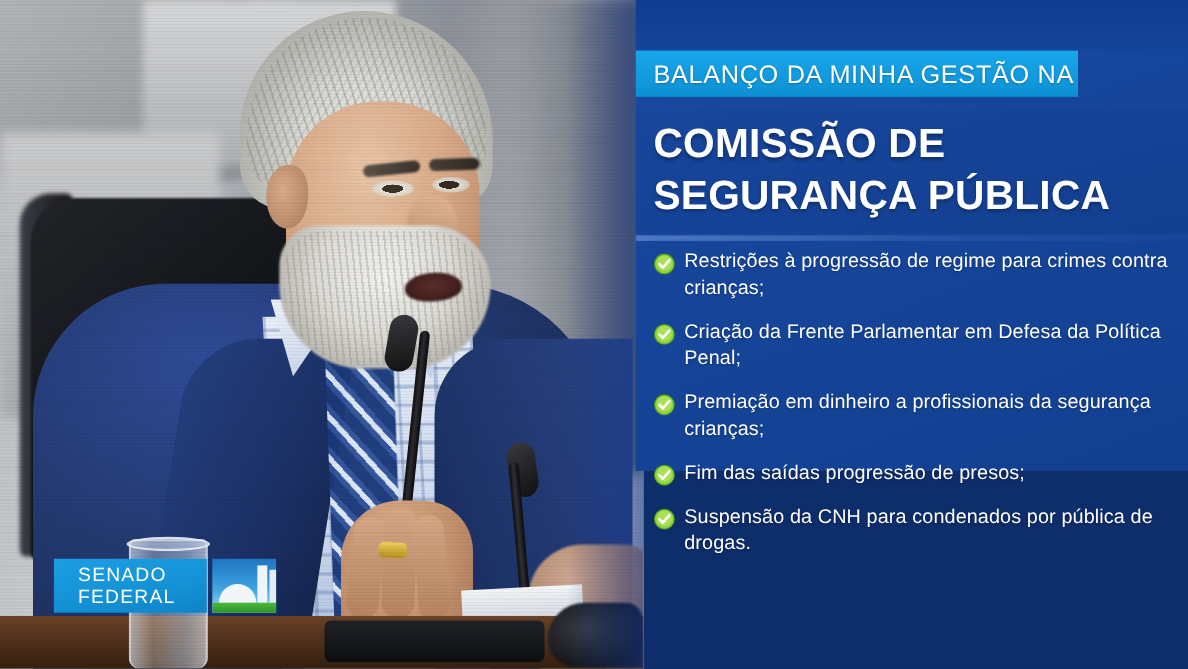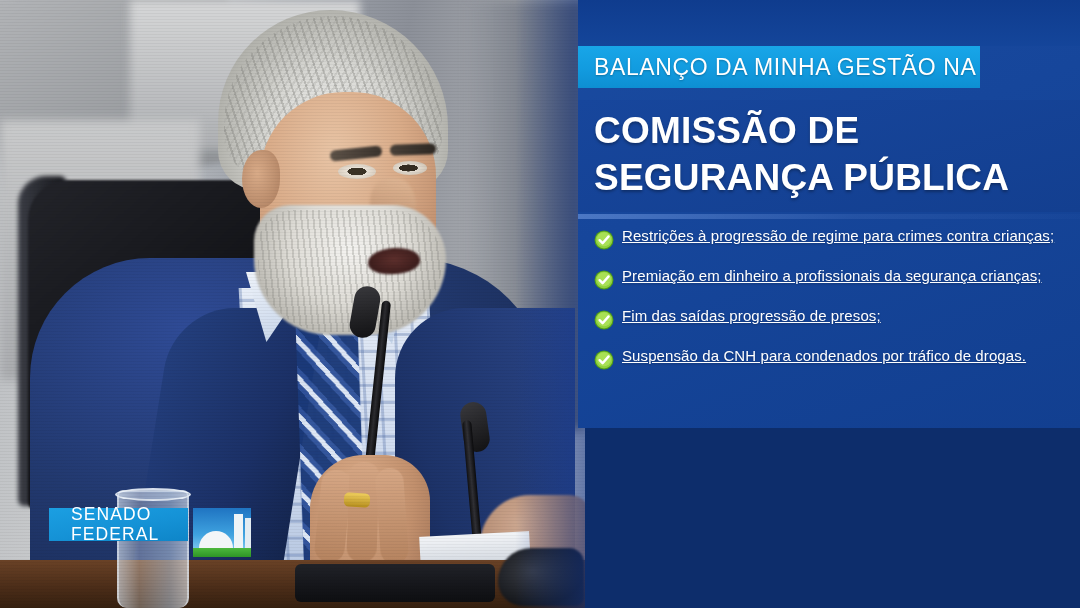--- a/index.html
+++ b/index.html
@@ -414,36 +414,35 @@
   }
   .check {
     flex: 0 0 auto;
     width: 20px; height: 20px;
     margin-top: 4px;
     margin-right: 8px;
   }
   .check svg { display: block; }
   .btxt {
     color: #ffffff;
-    font-size: 15px;
+    font-size: 18px;
     line-height: 1.33;
     letter-spacing: .1px;
     text-shadow: 0 1px 2px rgba(0,0,0,.28);
-    text-decoration: underline;
   }
 
   
   .logo {
     position: absolute;
     left: 49px; top: 508px;
     width: 202px; height: 49px;
     display: flex;
   }
   .logo-text {
-    width: 142px; height: 33px;
+    width: 142px; height: 49px;
     background: linear-gradient(170deg, #1b9fe2 0%, #1592d6 55%, #0e85c8 100%);
     display: flex; flex-direction: column;
     justify-content: center;
     padding-left: 22px;
   }
   .logo-text .l1, .logo-text .l2 {
     color: #ffffff;
     font-size: 17.5px;
     line-height: 1.12;
     letter-spacing: 1.1px;
@@ -561,20 +560,31 @@
           <svg width="20" height="20" viewBox="0 0 20 20">
             <circle cx="10" cy="10" r="9.5" fill="#4f9c18"></circle>
             <circle cx="10" cy="10" r="8.5" fill="#8fd13f"></circle>
             <circle cx="10" cy="9.2" r="7" fill="#a9e055"></circle>
             <path d="M5.6 10.2 L8.6 13.2 L14.6 6.4" stroke="#ffffff" stroke-width="2.4" fill="none" stroke-linecap="round" stroke-linejoin="round"></path>
           </svg>
         </span>
         <span class="btxt">Restrições à progressão de regime para crimes contra crianças;</span>
       </div>
 
+      <div class="bullet">
+        <span class="check">
+          <svg width="20" height="20" viewBox="0 0 20 20">
+            <circle cx="10" cy="10" r="9.5" fill="#4f9c18"></circle>
+            <circle cx="10" cy="10" r="8.5" fill="#8fd13f"></circle>
+            <circle cx="10" cy="9.2" r="7" fill="#a9e055"></circle>
+            <path d="M5.6 10.2 L8.6 13.2 L14.6 6.4" stroke="#ffffff" stroke-width="2.4" fill="none" stroke-linecap="round" stroke-linejoin="round"></path>
+          </svg>
+        </span>
+        <span class="btxt">Criação da Frente Parlamentar em Defesa da Política Penal;</span>
+      </div>
 
       <div class="bullet">
         <span class="check">
           <svg width="20" height="20" viewBox="0 0 20 20">
             <circle cx="10" cy="10" r="9.5" fill="#4f9c18"></circle>
             <circle cx="10" cy="10" r="8.5" fill="#8fd13f"></circle>
             <circle cx="10" cy="9.2" r="7" fill="#a9e055"></circle>
             <path d="M5.6 10.2 L8.6 13.2 L14.6 6.4" stroke="#ffffff" stroke-width="2.4" fill="none" stroke-linecap="round" stroke-linejoin="round"></path>
           </svg>
         </span>
@@ -595,21 +605,21 @@
 
       <div class="bullet">
         <span class="check">
           <svg width="20" height="20" viewBox="0 0 20 20">
             <circle cx="10" cy="10" r="9.5" fill="#4f9c18"></circle>
             <circle cx="10" cy="10" r="8.5" fill="#8fd13f"></circle>
             <circle cx="10" cy="9.2" r="7" fill="#a9e055"></circle>
             <path d="M5.6 10.2 L8.6 13.2 L14.6 6.4" stroke="#ffffff" stroke-width="2.4" fill="none" stroke-linecap="round" stroke-linejoin="round"></path>
           </svg>
         </span>
-        <span class="btxt">Suspensão da CNH para condenados por tráfico de drogas.</span>
+        <span class="btxt">Suspensão da CNH para condenados por pública de drogas.</span>
       </div>
 
     </div>
   </div>
 
   <div class="logo">
     <div class="logo-text">
       <div class="l1">SENADO</div>
       <div class="l2">FEDERAL</div>
     </div>

